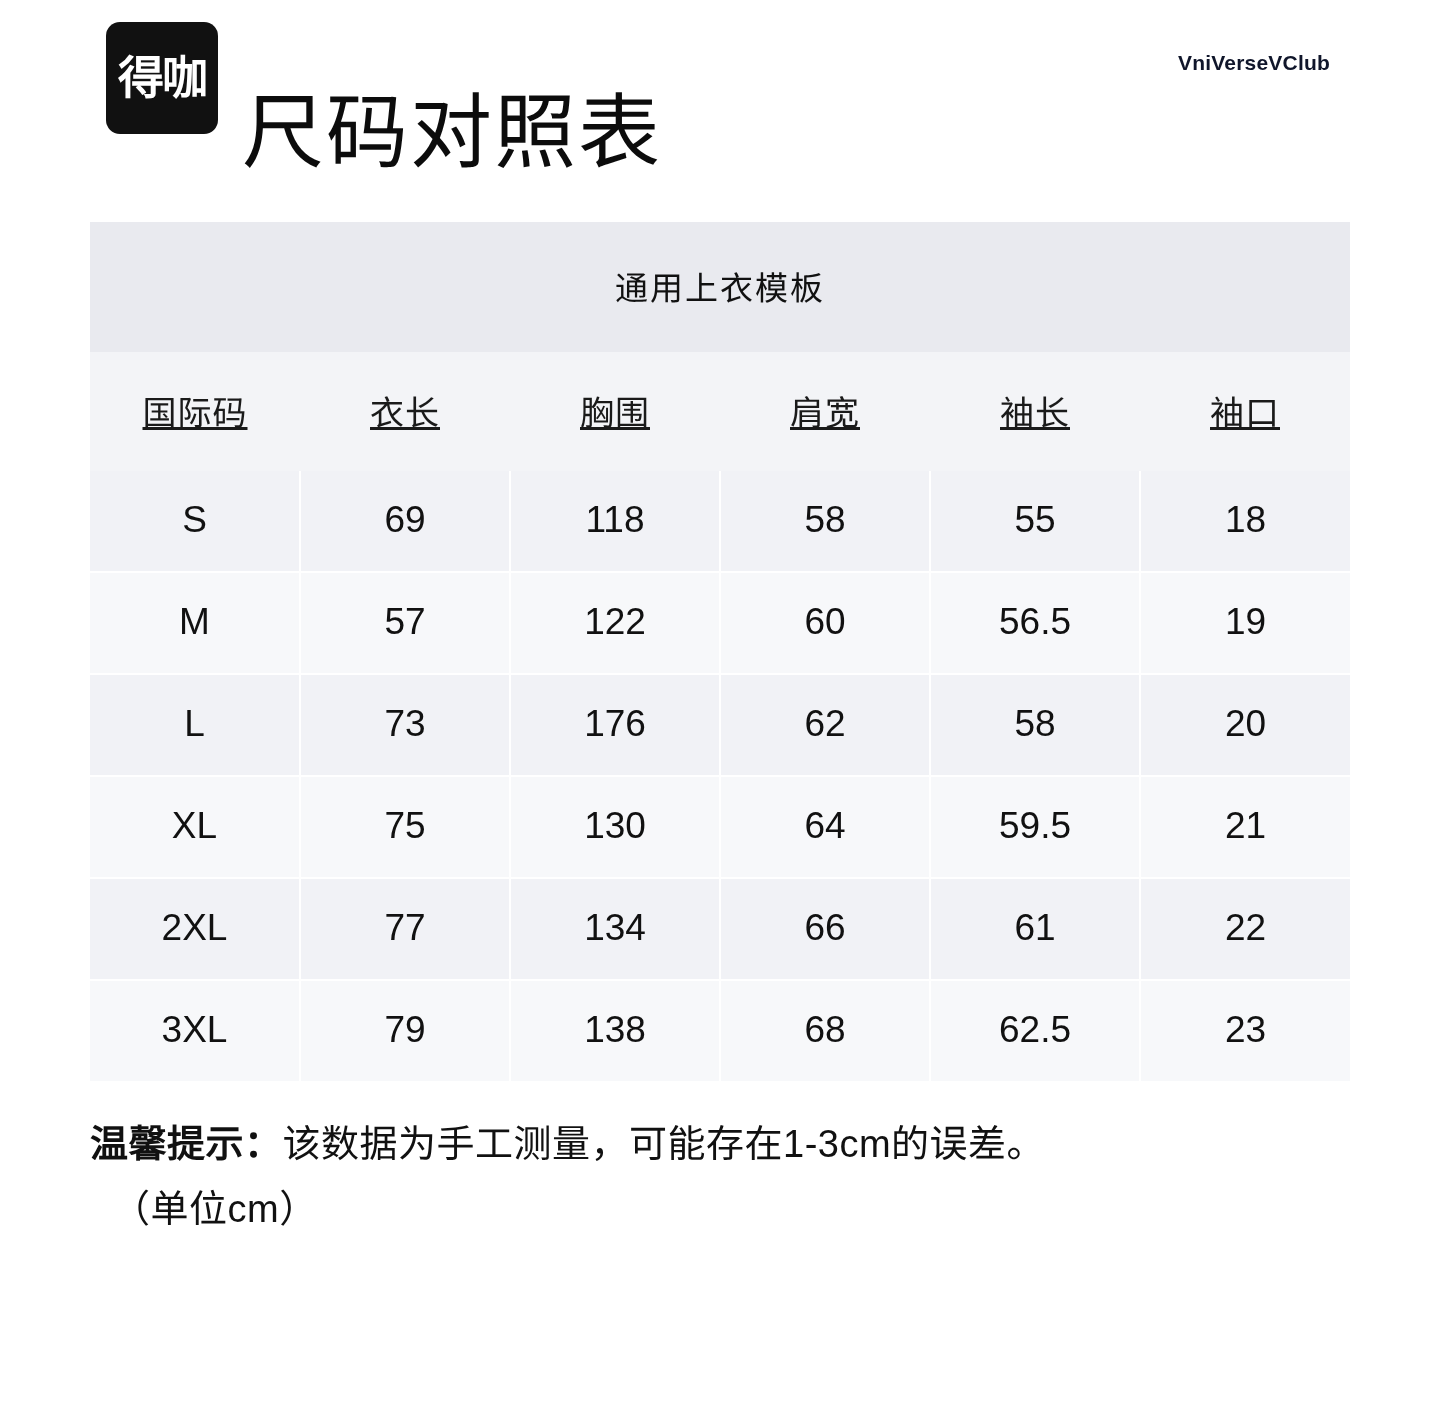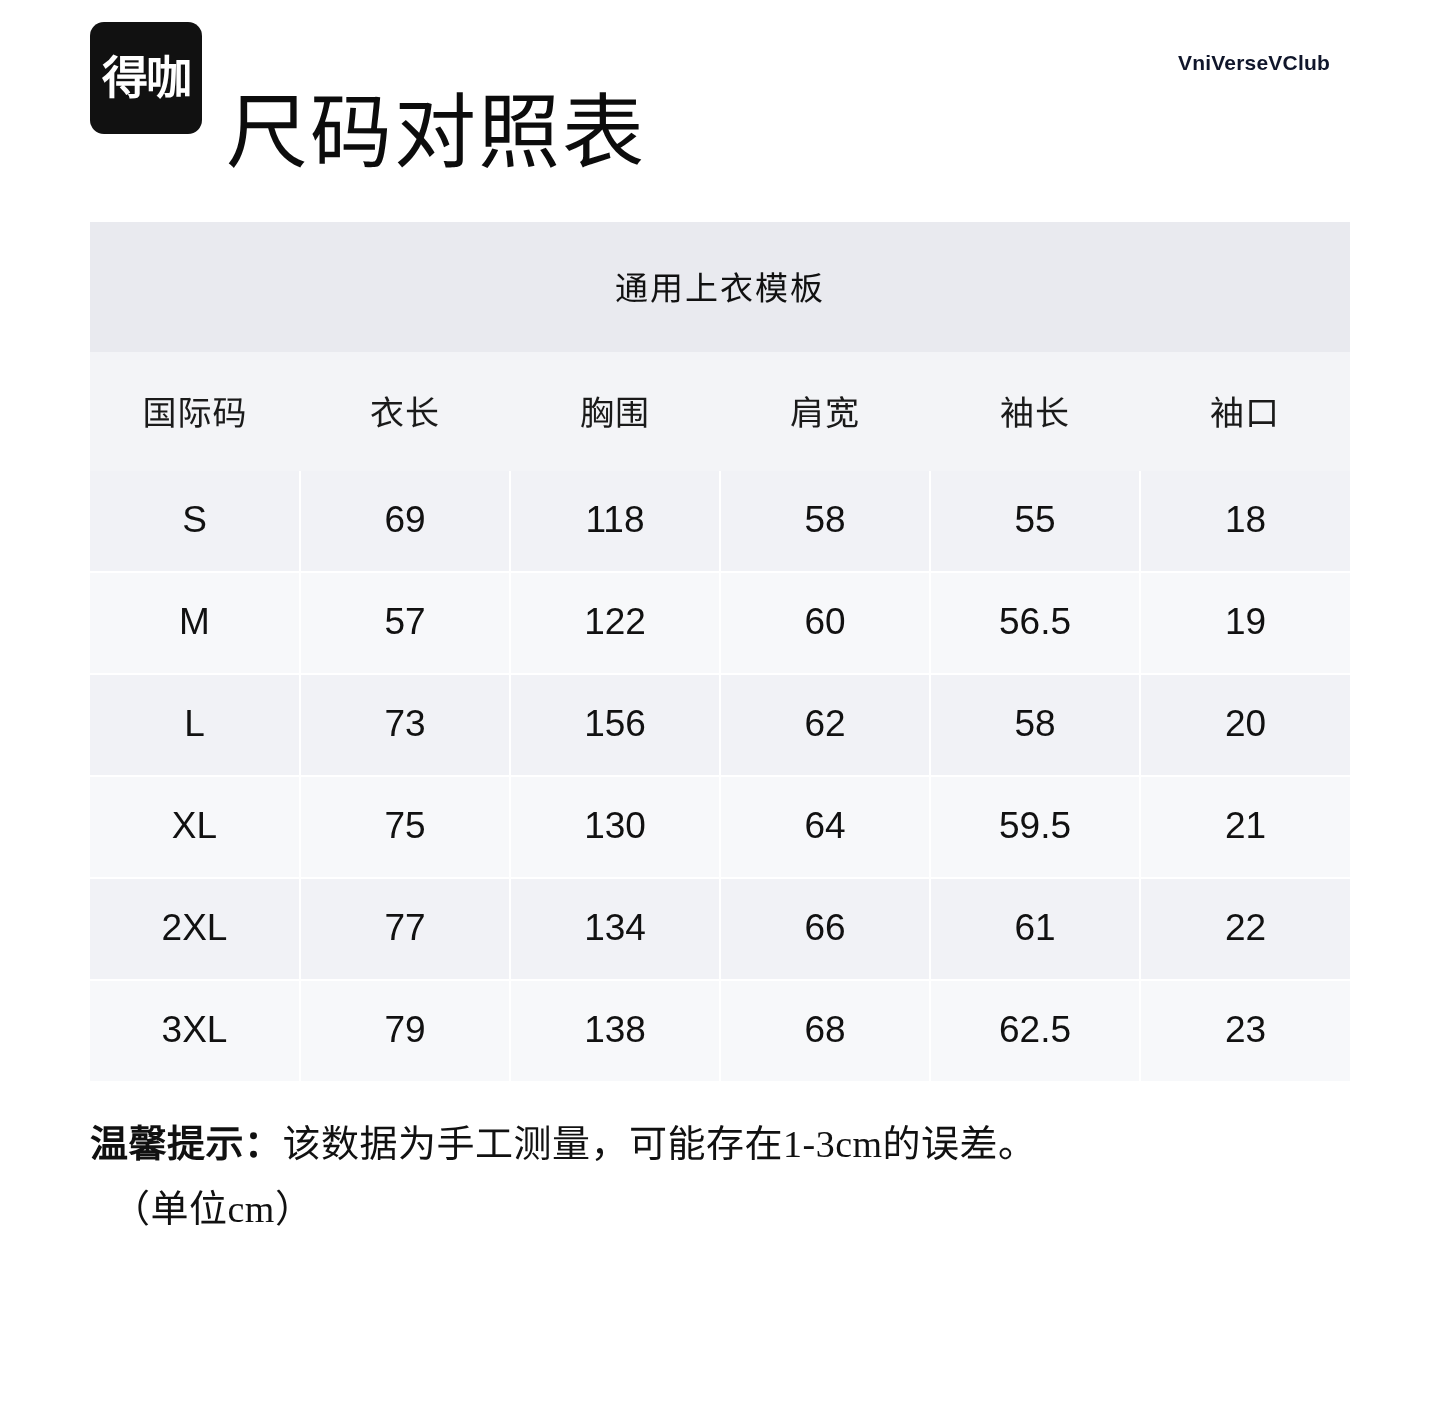--- a/index.html
+++ b/index.html
@@ -14,21 +14,21 @@
     font-family: "Liberation Sans", "DejaVu Sans", sans-serif;
     color: #111111;
     position: relative;
     overflow: hidden;
   }
 
   
   .header {
     display: flex;
     align-items: flex-start;
-    padding: 22px 0 0 0;
+    padding: 22px 0 0 16px;
     position: relative;
     height: 170px;
     box-sizing: border-box;
   }
   .logo-badge {
     margin-left: 90px;
     width: 112px;
     height: 112px;
     background: #111111;
     border-radius: 14px;
@@ -84,20 +84,21 @@
     letter-spacing: 2px;
   }
   table.size-table thead th {
     background: #f3f4f7;
     font-size: 34px;
     font-weight: 400;
     color: #1a1a1a;
     padding: 34px 0 36px 0;
     letter-spacing: 1px;
     border: none;
+    text-decoration: underline;
   }
   table.size-table tbody td {
     font-size: 37px;
     text-align: center;
     padding: 28px 0 30px 0;
     color: #111111;
     border-right: 2px solid #ffffff;
     border-bottom: 2px solid #ffffff;
   }
   table.size-table tbody td:last-child {
@@ -114,21 +115,20 @@
   }
 
   
   .note {
     margin: 34px 90px 0 90px;
     width: 1270px;
     font-size: 38px;
     line-height: 1.55;
     color: #111111;
     letter-spacing: 0.5px;
-    font-family: Liberation Serif, serif;
   }
   .note .note-label {
     font-weight: 700;
   }
   .note .note-unit {
     display: block;
     margin-top: 6px;
     padding-left: 22px;
   }
 </style>
@@ -169,21 +169,21 @@
         <td>M</td>
         <td>57</td>
         <td>122</td>
         <td>60</td>
         <td>56.5</td>
         <td>19</td>
       </tr>
       <tr>
         <td>L</td>
         <td>73</td>
-        <td>156</td>
+        <td>176</td>
         <td>62</td>
         <td>58</td>
         <td>20</td>
       </tr>
       <tr>
         <td>XL</td>
         <td>75</td>
         <td>130</td>
         <td>64</td>
         <td>59.5</td>

